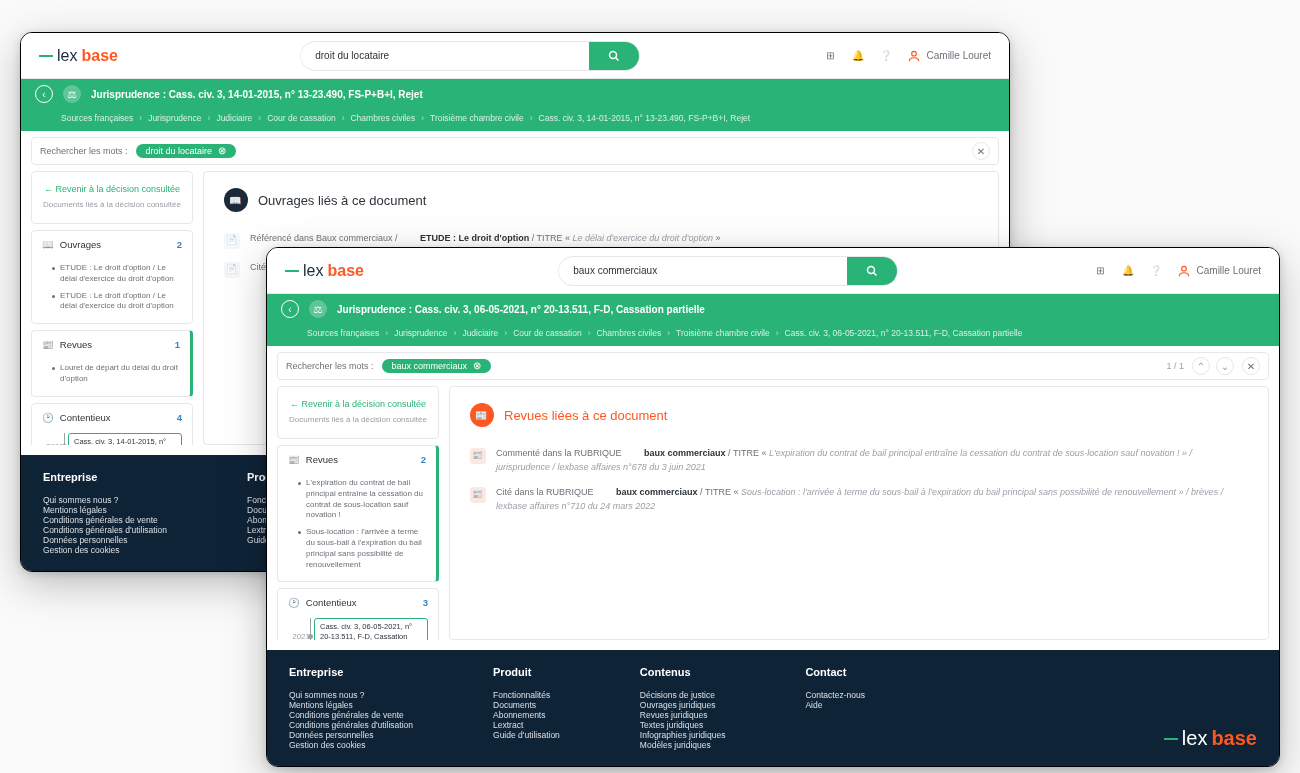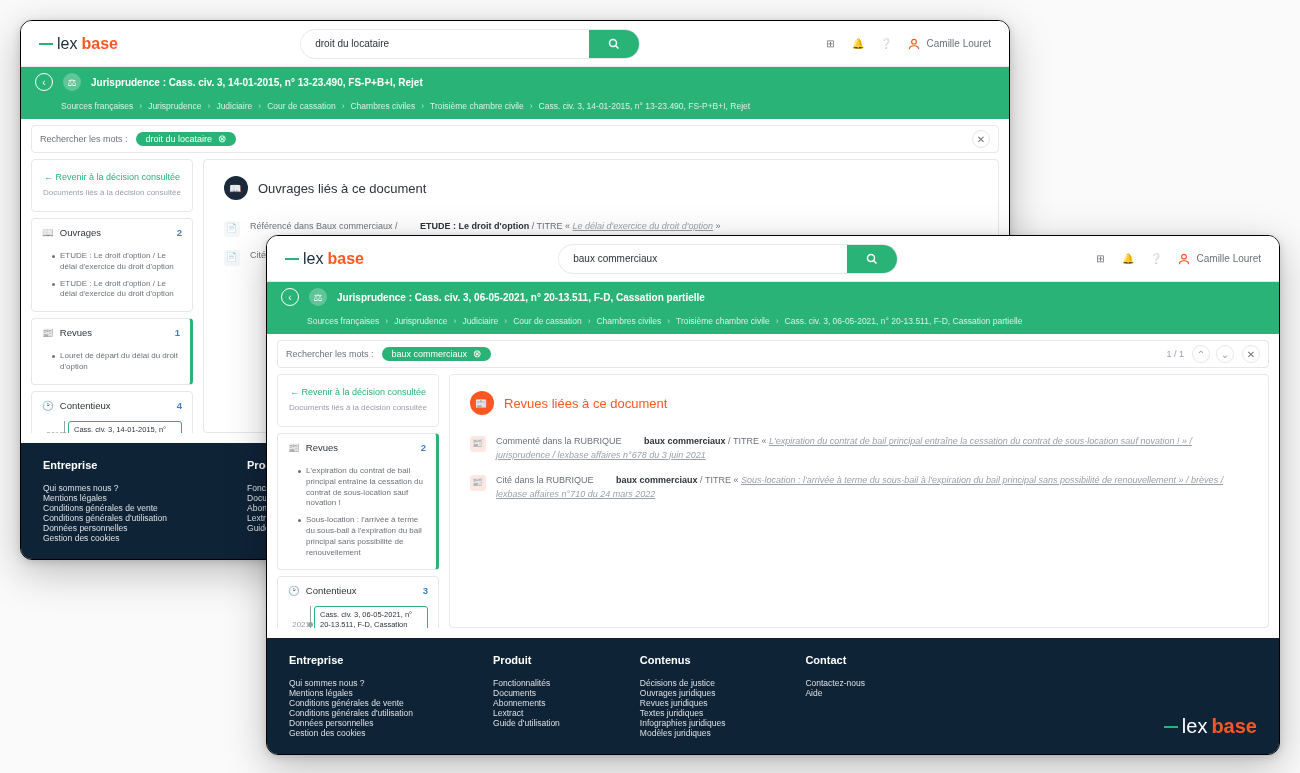--- a/index.html
+++ b/index.html
@@ -29,20 +29,21 @@
   }
   .window {
     position: absolute;
     border-radius: 12px;
     background: #fff;
     box-shadow: 0 12px 40px rgba(0,0,0,0.25), 0 2px 8px rgba(0,0,0,0.15);
     border: 1px solid #000;
     overflow: hidden;
     display: flex;
     flex-direction: column;
+    margin-top: 12px;
   }
   .window.back { top: 20px; left: 20px; width: 990px; height: 540px; z-index: 1; }
   .window.front { top: 235px; left: 266px; width: 1014px; height: 520px; z-index: 2; }
 
   .topbar { display: flex; align-items: center; padding: 8px 18px; height: 46px; gap: 18px; background:#fff; border-bottom:1px solid var(--gray-200);}
   .logo { font-size: 16px; font-weight: 500; display:flex; align-items:center; gap:4px;}
   .logo .dash { width:14px; height:2px; background:var(--green); display:inline-block;}
   .logo .lex { color:#1a2a3a; font-weight:400;}
   .logo .base { color:var(--orange); font-weight:600;}
   .searchwrap { margin-left:auto; margin-right:auto; display:flex; align-items:center;}
@@ -93,21 +94,21 @@
   .main .mhead{ display:flex; align-items:center; gap:10px; margin-bottom:14px;}
   .main .mhead .ic{ width:24px;height:24px; border-radius:50%; display:flex; align-items:center; justify-content:center; color:#fff;}
   .main .mhead .ic.navy{ background:#1a2a3a;}
   .main .mhead .ic.red{ background:var(--orange);}
   .main .mhead .mt{ font-size:13px; font-weight:400;}
   .main .mhead .mt.red{ color:var(--orange);}
   .result-row{ display:flex; gap:10px; align-items:flex-start; font-size:9px; color:var(--gray-600); padding:6px 0; line-height:1.5;}
   .result-row .ric{ width:16px;height:16px; border-radius:3px; background:var(--gray-100); flex-shrink:0; display:flex;align-items:center;justify-content:center; color:var(--gray-400); margin-top:1px;}
   .result-row .ric.redbg{ background:#fde7e2; color:var(--orange);}
   .result-row b{ color:var(--text); font-weight:600;padding-left:20px;}
-  .result-row i{ color:var(--gray-400); font-style:italic;text-decoration:underline;}
+  .result-row i{ color:var(--gray-400); font-style:italic;}
 
   .footer{ background:var(--navy); color:#fff; padding:16px 22px; display:flex; gap:80px; font-size:9px;}
   .footer h4{ margin:0 0 8px 0; font-size:11px; font-weight:600;}
   .footer .col{ display:flex; flex-direction:column; gap:4px;}
   .footer a{ color:rgba(255,255,255,0.85); text-decoration:none; font-size:8.5px;}
   .footer .flogo{ margin-left:auto; align-self:flex-end; font-size:20px;}
   .footer .flogo .dash{ background:var(--green);}
   .footer .flogo .lex{ color:#fff;}
   .footer .flogo .base{ color:var(--orange);}
 

